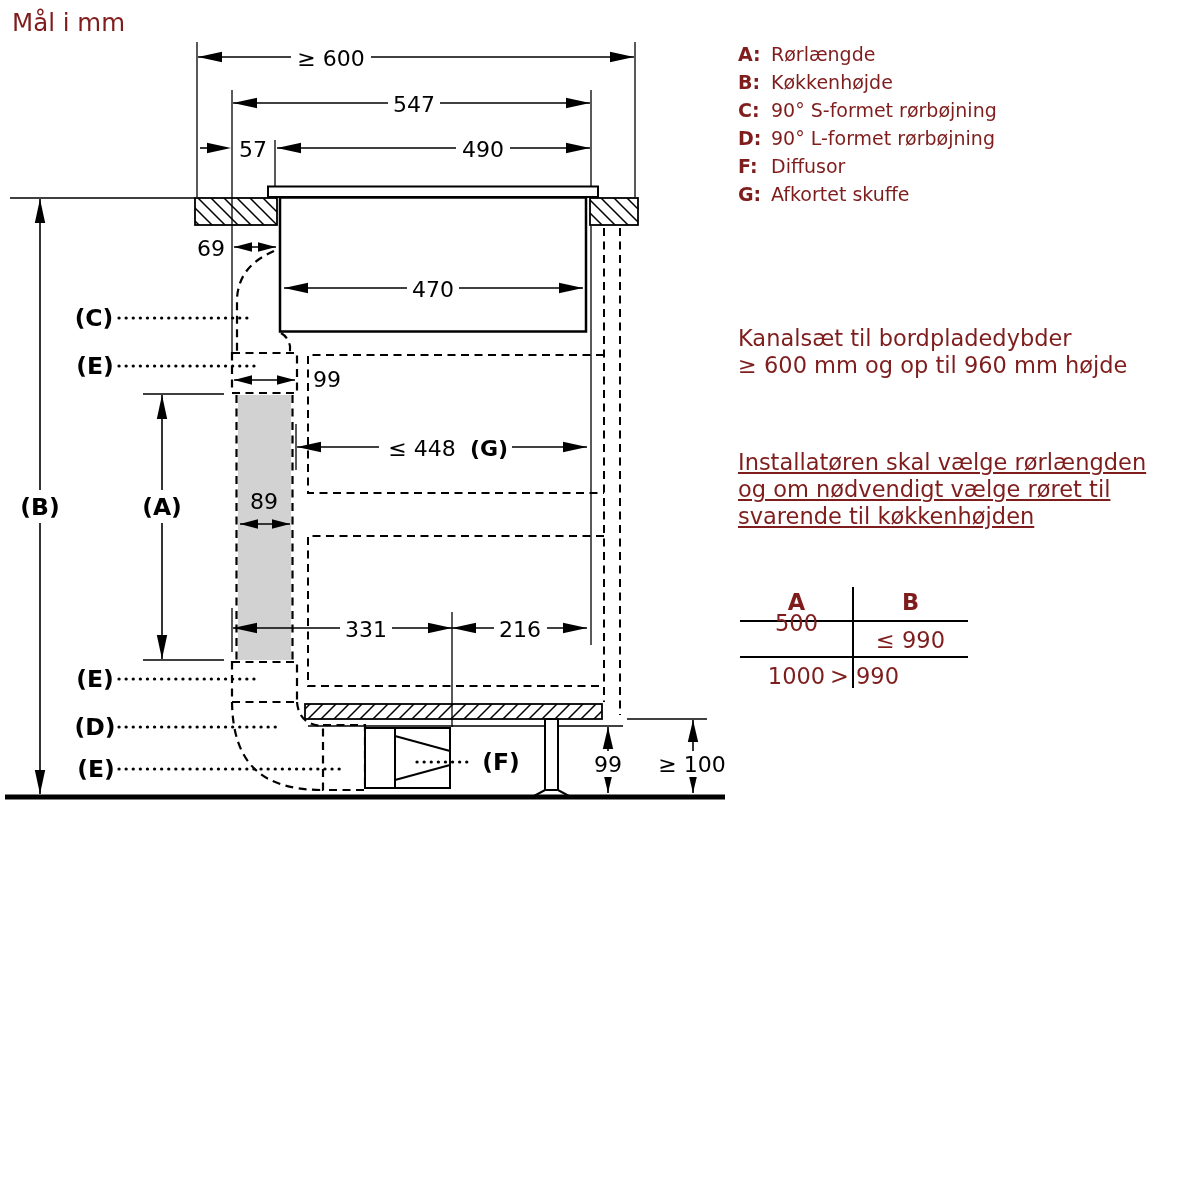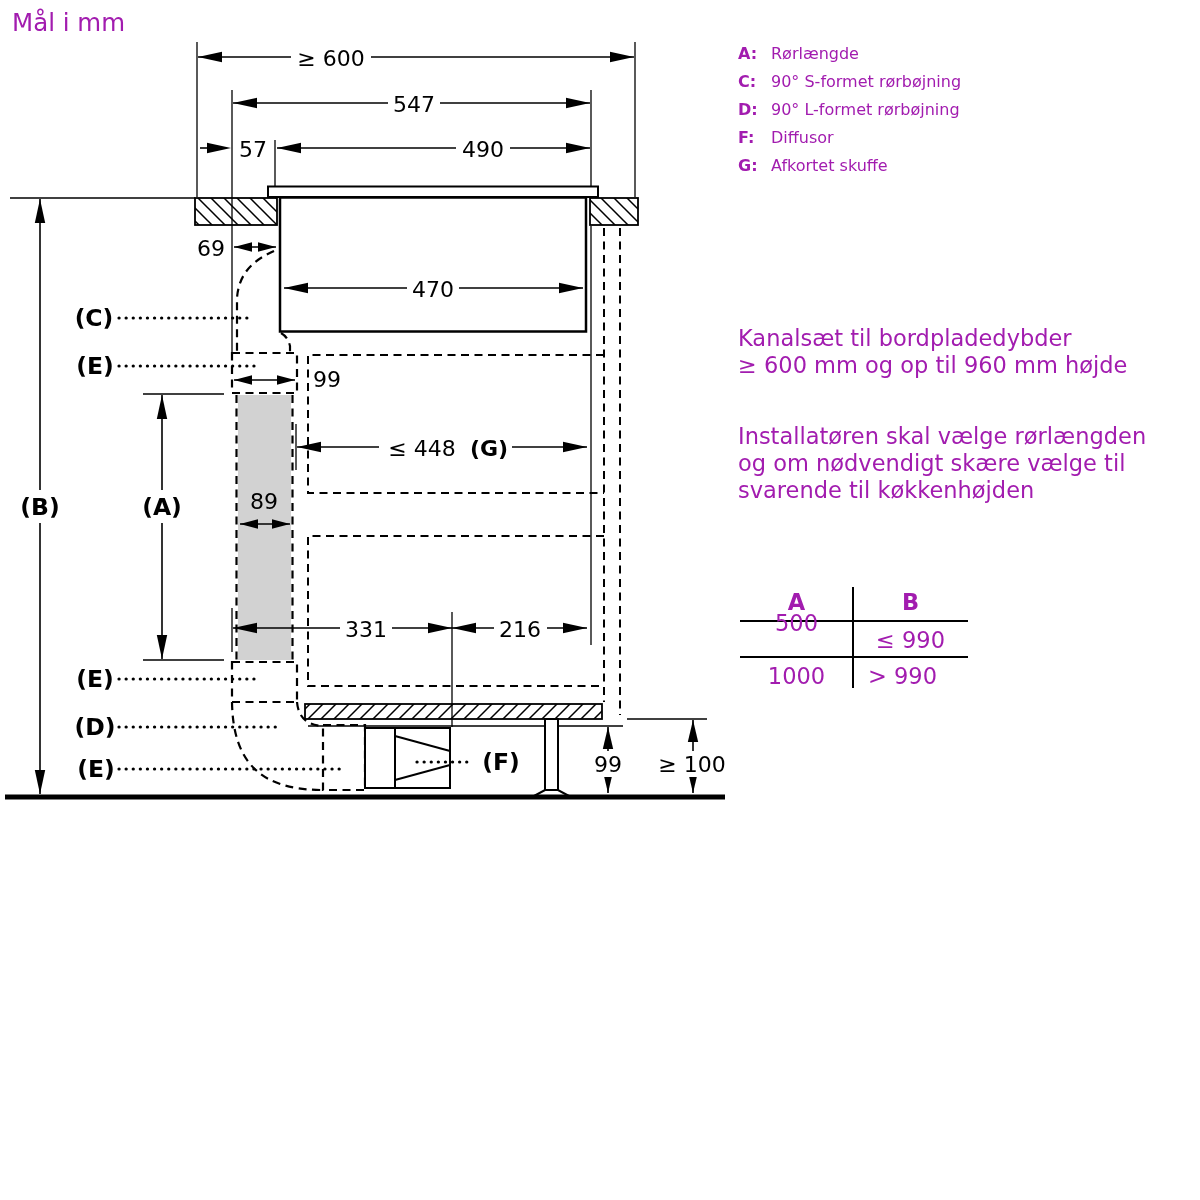--- a/index.html
+++ b/index.html
@@ -1,26 +1,26 @@
 <!DOCTYPE html>
 <html><head>
 <meta charset="utf-8">
 <style>
   html,body{margin:0;padding:0;background:#fff;}
   #canvas{position:relative;width:1200px;height:1200px;background:#fff;overflow:hidden;
-          font-family:"DejaVu Sans","Liberation Sans",sans-serif;color:#a21caf;}
+          font-family:"DejaVu Sans","Liberation Sans",sans-serif;color:#7f1d1d;}
   #diagram-svg{position:absolute;left:0;top:0;}
   .abs{position:absolute;}
   #page-title{left:12px;top:8px;font-size:24.5px;}
-  #legend{left:738px;top:40px;font-size:16px;line-height:28px;}
+  #legend{left:738px;top:40px;font-size:19px;line-height:28px;}
   .lg{white-space:nowrap;}
   .lg .k{display:inline-block;min-width:33px;font-weight:bold;}
   .note{left:738px;font-size:22.5px;line-height:27px;white-space:nowrap;}
   #note1{top:297px;margin-top:28px;}
-  #note2{top:423px;}
+  #note2{top:449px;text-decoration:underline;}
   .tcell{position:absolute;width:113px;text-align:center;font-size:22.5px;}
   .th{font-weight:bold;}
   .tline{position:absolute;background:#000;}
   svg text{font-family:"DejaVu Sans","Liberation Sans",sans-serif;fill:#000;}
   .dim{font-size:22px;}
   .lbl{font-size:23.5px;font-weight:bold;}
 </style>
 </head>
 <body>
 
@@ -197,41 +197,42 @@
       <text class="lbl" x="95" y="366" text-anchor="middle" dominant-baseline="central">(E)</text>
       <text class="lbl" x="95" y="679" text-anchor="middle" dominant-baseline="central">(E)</text>
       <text class="lbl" x="95" y="727" text-anchor="middle" dominant-baseline="central">(D)</text>
       <text class="lbl" x="96" y="769" text-anchor="middle" dominant-baseline="central">(E)</text>
       <text class="lbl" x="501" y="762" text-anchor="middle" dominant-baseline="central">(F)</text>
     </g>
   </svg>
 
   <div id="legend" class="abs">
     <div class="lg"><span class="k">A:</span><span>Rørlængde</span></div>
+    <div class="lg"><span class="k">B:</span><span>Køkkenhøjde</span></div>
     <div class="lg"><span class="k">C:</span><span>90° S-formet rørbøjning</span></div>
     <div class="lg"><span class="k">D:</span><span>90° L-formet rørbøjning</span></div>
     <div class="lg"><span class="k">F:</span><span>Diffusor</span></div>
     <div class="lg"><span class="k">G:</span><span>Afkortet skuffe</span></div>
   </div>
 
   <div id="note1" class="abs note">
     <div>Kanalsæt til bordpladedybder</div>
     <div>≥ 600 mm og op til 960 mm højde</div>
   </div>
   <div id="note2" class="abs note">
     <div>Installatøren skal vælge rørlængden</div>
-    <div>og om nødvendigt skære vælge til</div>
+    <div>og om nødvendigt vælge røret til</div>
     <div>svarende til køkkenhøjden</div>
   </div>
 
   <div>
     <div class="tcell th" style="left:740px;top:589px;">A</div>
     <div class="tcell th" style="left:854px;top:589px;">B</div>
     <div class="tline" style="left:740px;top:620px;width:228px;height:2px;"></div>
     <div class="tcell" style="left:740px;top:610px;">500</div>
     <div class="tcell" style="left:854px;top:627px;">≤ 990</div>
     <div class="tline" style="left:740px;top:656px;width:228px;height:2px;"></div>
     <div class="tcell" style="left:740px;top:663px;">1000</div>
-    <div class="tcell" style="left:846px;top:663px;text-align:center;">&gt; 990</div>
+    <div class="tcell" style="left:808px;top:663px;text-align:center;">&gt; 990</div>
     <div class="tline" style="left:852px;top:587px;width:2px;height:101px;"></div>
   </div>
 
 </div>
 
 </body></html>

